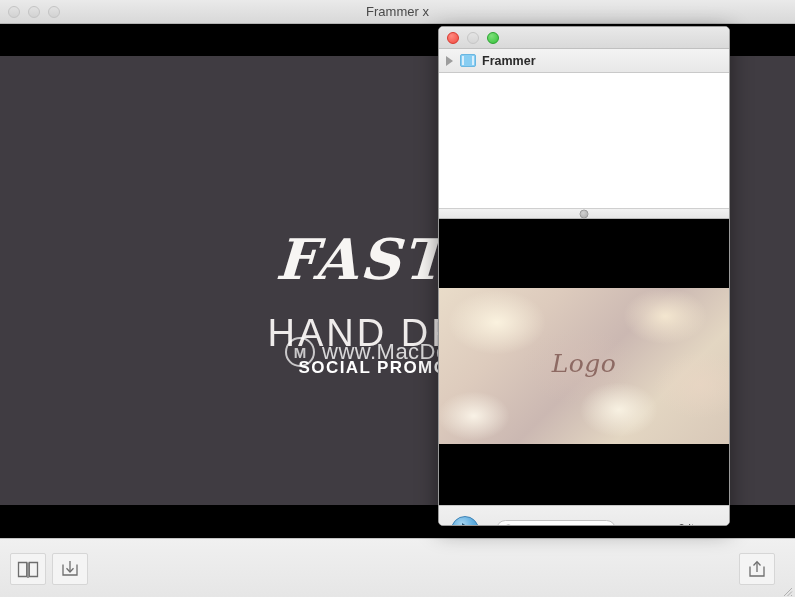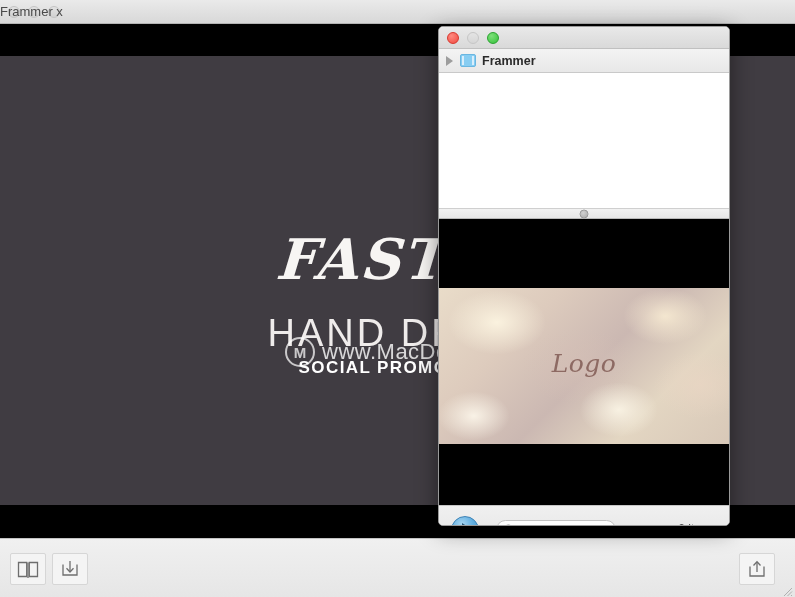--- a/index.html
+++ b/index.html
@@ -33,20 +33,21 @@
     height: 24px;
     background: linear-gradient(to bottom, #eaeaea 0%, #d8d8d8 100%);
     border-bottom: 1px solid #b4b4b4;
     box-sizing: border-box;
   }
   #main-titlebar .title {
     position: absolute;
     left: 0; top: 0;
     width: 795px;
     line-height: 23px;
+    text-align: center;
     font-size: 13px;
     color: #4a4a4a;
   }
   .tl-group {
     position: absolute;
     left: 8px; top: 6px;
     display: flex;
     gap: 8px;
   }
   .tl {

